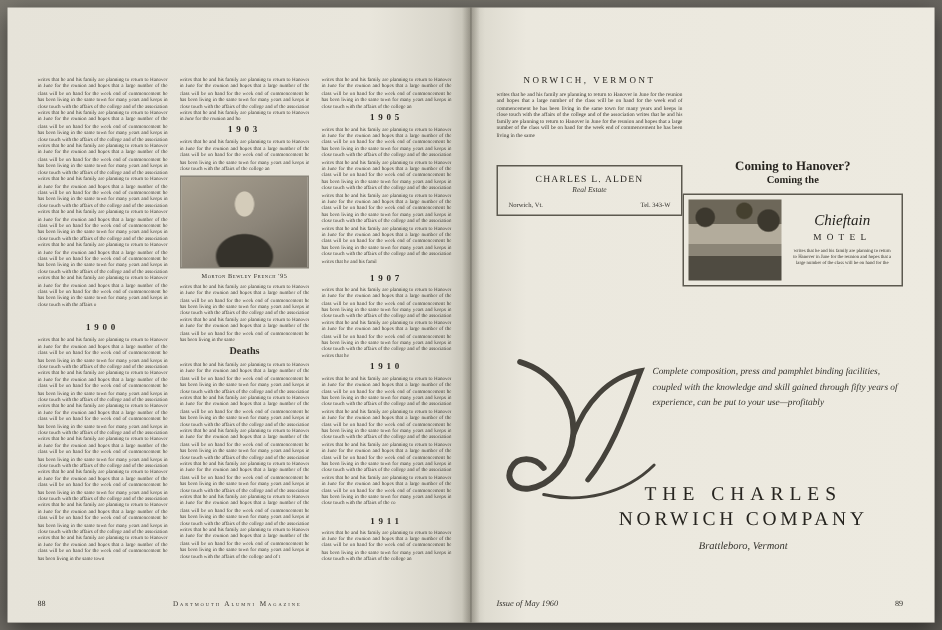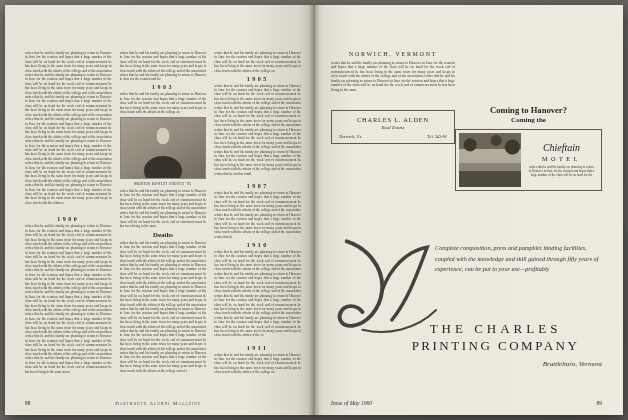--- a/index.html
+++ b/index.html
@@ -51,21 +51,21 @@
       linear-gradient(to bottom,#6d6759 0 30%,#b3ac9c 30% 55%,#8b8577 55% 70%,#4f4b41 70% 100%);}
   .motel-text{flex:1;display:flex;flex-direction:column;align-items:center;justify-content:center;}
   .motel-script{font-style:italic;font-size:10px;color:#24221e;}
   .motel-word{font-size:6.2px;letter-spacing:3.5px;margin-top:1.5px;color:#24221e;}
   .motel-lines{width:92%;height:13px;margin-top:3px;font-size:3.2px;line-height:4.2px;text-align:center;}
   .printing-ad{position:absolute;left:17px;right:21px;top:226px;height:152px;}
   .flourish{position:absolute;left:2px;top:2px;width:108px;height:106px;}
   .print-body{position:absolute;left:104px;top:12px;width:168px;font-style:italic;font-size:6.2px;line-height:1.7;color:#35332d;text-align:left;}
   .print-name1{position:absolute;left:58px;right:0;top:90px;text-align:center;font-size:13px;letter-spacing:4px;color:#26241f;}
   .print-name2{position:absolute;left:58px;right:0;top:107px;text-align:center;font-size:13px;letter-spacing:2.5px;color:#26241f;}
-  .print-city{position:absolute;left:58px;right:0;top:129px;text-align:right;font-size:7px;font-style:italic;color:#35332d;}
+  .print-city{position:absolute;left:58px;right:0;top:129px;text-align:center;font-size:7px;font-style:italic;color:#35332d;}
   .rfoot{position:absolute;left:17px;right:21px;bottom:9px;display:flex;justify-content:space-between;align-items:baseline;font-size:5.4px;color:#33312c;}
   .issue{font-style:italic;font-size:5.6px;}
 </style>
 </head>
 <body>
 
 <div class="scene">
   <div class="spread">
 
     <section class="page left">
@@ -139,21 +139,21 @@
           <svg viewBox="0 0 110 105" width="108" height="104">
             <g fill="none" stroke="#45423b" stroke-linecap="round">
               <path d="M14 8 C34 14 52 34 50 58 C48 78 34 92 20 94 C10 95 4 88 8 80 C12 72 24 72 30 80" stroke-width="4"></path>
               <path d="M50 58 C58 36 74 18 96 14 C88 34 78 66 60 88" stroke-width="3.5"></path>
               <path d="M30 98 C55 104 85 98 105 78" stroke-width="2"></path>
             </g>
           </svg>
         </div>
         <div class="print-body">Complete composition, press and pamphlet binding facilities, coupled with the knowledge and skill gained through fifty years of experience, can be put to your use—profitably</div>
         <div class="print-name1">THE CHARLES</div>
-        <div class="print-name2">PRINTING COMPANY</div>
+        <div class="print-name2">NORWICH COMPANY</div>
         <div class="print-city">Brattleboro, Vermont</div>
       </div>
 
       <footer class="rfoot">
         <span class="issue">Issue of May 1960</span>
         <span>89</span>
       </footer>
     </section>
 
   </div>

